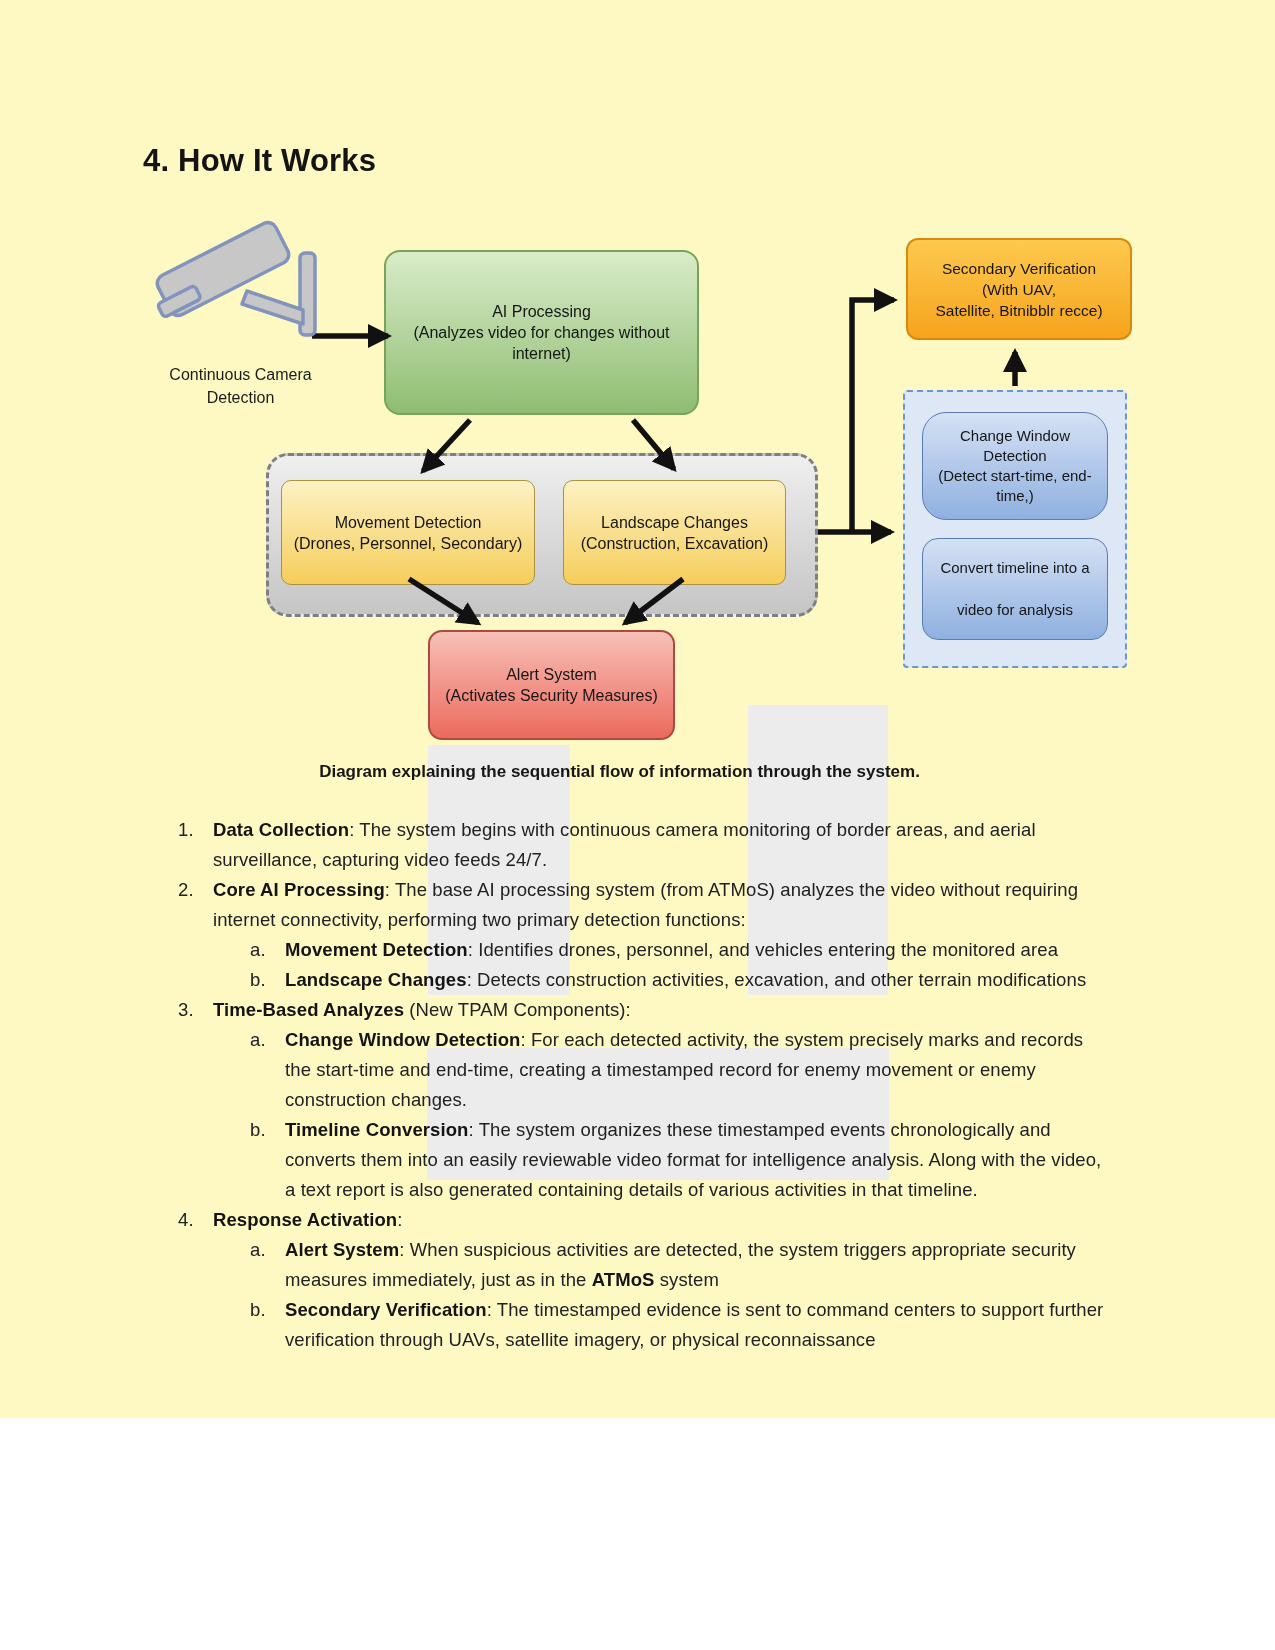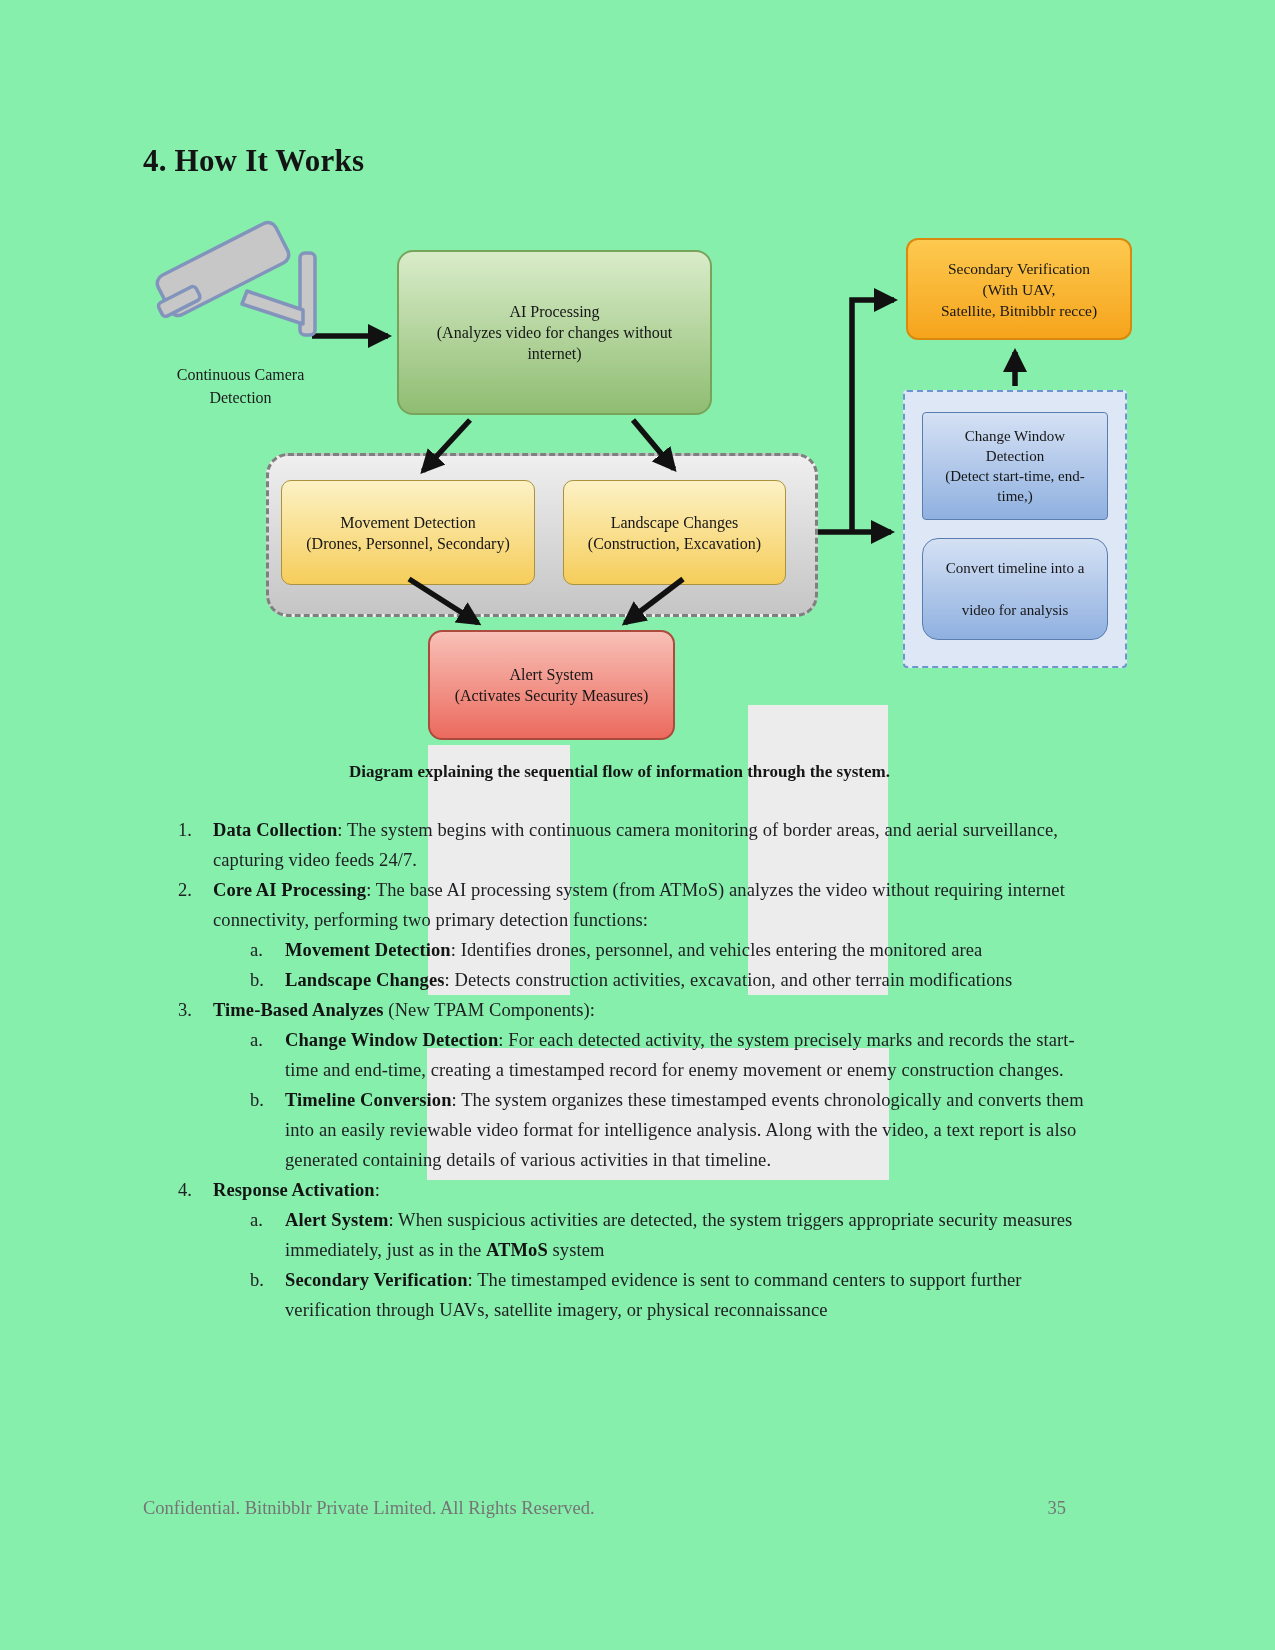--- a/index.html
+++ b/index.html
@@ -1,21 +1,21 @@
 <!DOCTYPE html>
 <html><head>
 <meta charset="utf-8">
 <style>
   html,body{margin:0;padding:0;background:#ffffff;}
   .page{
     position:relative;
-    width:1275px;height:1650px;
+    width:1275px;height:1418px;
     margin:0 auto;
-    background:#86efac;
-    font-family:Liberation Serif, serif;
+    background:#fef9c3;
+    font-family:Liberation Sans, sans-serif;
     color:#1f1f1f;
     overflow:hidden;
   }
   
   .wm{position:absolute;background:#ececec;z-index:0;}
   #wm1{left:428px;top:745px;width:142px;height:250px;}
   #wm2{left:748px;top:705px;width:140px;height:290px;}
   #wm3{left:427px;top:1048px;width:462px;height:132px;}
   
   .heading{
@@ -26,21 +26,21 @@
   
   .overlay{position:absolute;left:0;top:0;z-index:3;pointer-events:none;}
   .node{
     position:absolute;z-index:2;
     display:flex;flex-direction:column;justify-content:center;align-items:center;
     text-align:center;font-size:15.5px;line-height:21px;color:#161616;
     box-sizing:border-box;padding:4px 8px;
   }
   .node .ln{white-space:nowrap;}
   #node-ai{
-    left:397px;top:250px;width:315px;height:165px;
+    left:384px;top:250px;width:315px;height:165px;
     background:linear-gradient(180deg,#d9ecc9 0%,#8fbd72 100%);
     border:2px solid #78a35a;border-radius:16px;font-size:16px;
   }
   #node-secondary{
     left:906px;top:238px;width:226px;height:102px;
     background:linear-gradient(180deg,#fdc94f 0%,#f6a41c 100%);
     border:2px solid #d8890e;border-radius:12px;
   }
   #container-detect{
     position:absolute;left:266px;top:453px;width:552px;height:164px;
@@ -65,21 +65,21 @@
   }
   #container-tpam{
     position:absolute;left:903px;top:390px;width:224px;height:278px;
     background:#dde7f6;
     border:2.5px dashed #6c96cf;border-radius:4px;
     box-sizing:border-box;z-index:1;
   }
   #node-changewindow{
     left:922px;top:412px;width:186px;height:108px;
     background:linear-gradient(180deg,#d5e1f4 0%,#8fb0e0 100%);
-    border:1.5px solid #5a7db0;border-radius:4px;font-size:15px;line-height:20px;
+    border:1.5px solid #5a7db0;border-radius:24px;font-size:15px;line-height:20px;
   }
   #node-convert{
     left:922px;top:538px;width:186px;height:102px;
     background:linear-gradient(180deg,#d5e1f4 0%,#8fb0e0 100%);
     border:1.5px solid #5a7db0;border-radius:16px;font-size:15px;line-height:20px;gap:22px;
   }
   #camera-label{
     left:148px;top:360px;width:185px;height:52px;
     font-size:16px;line-height:23px;background:transparent;color:#1b1b1b;
   }

